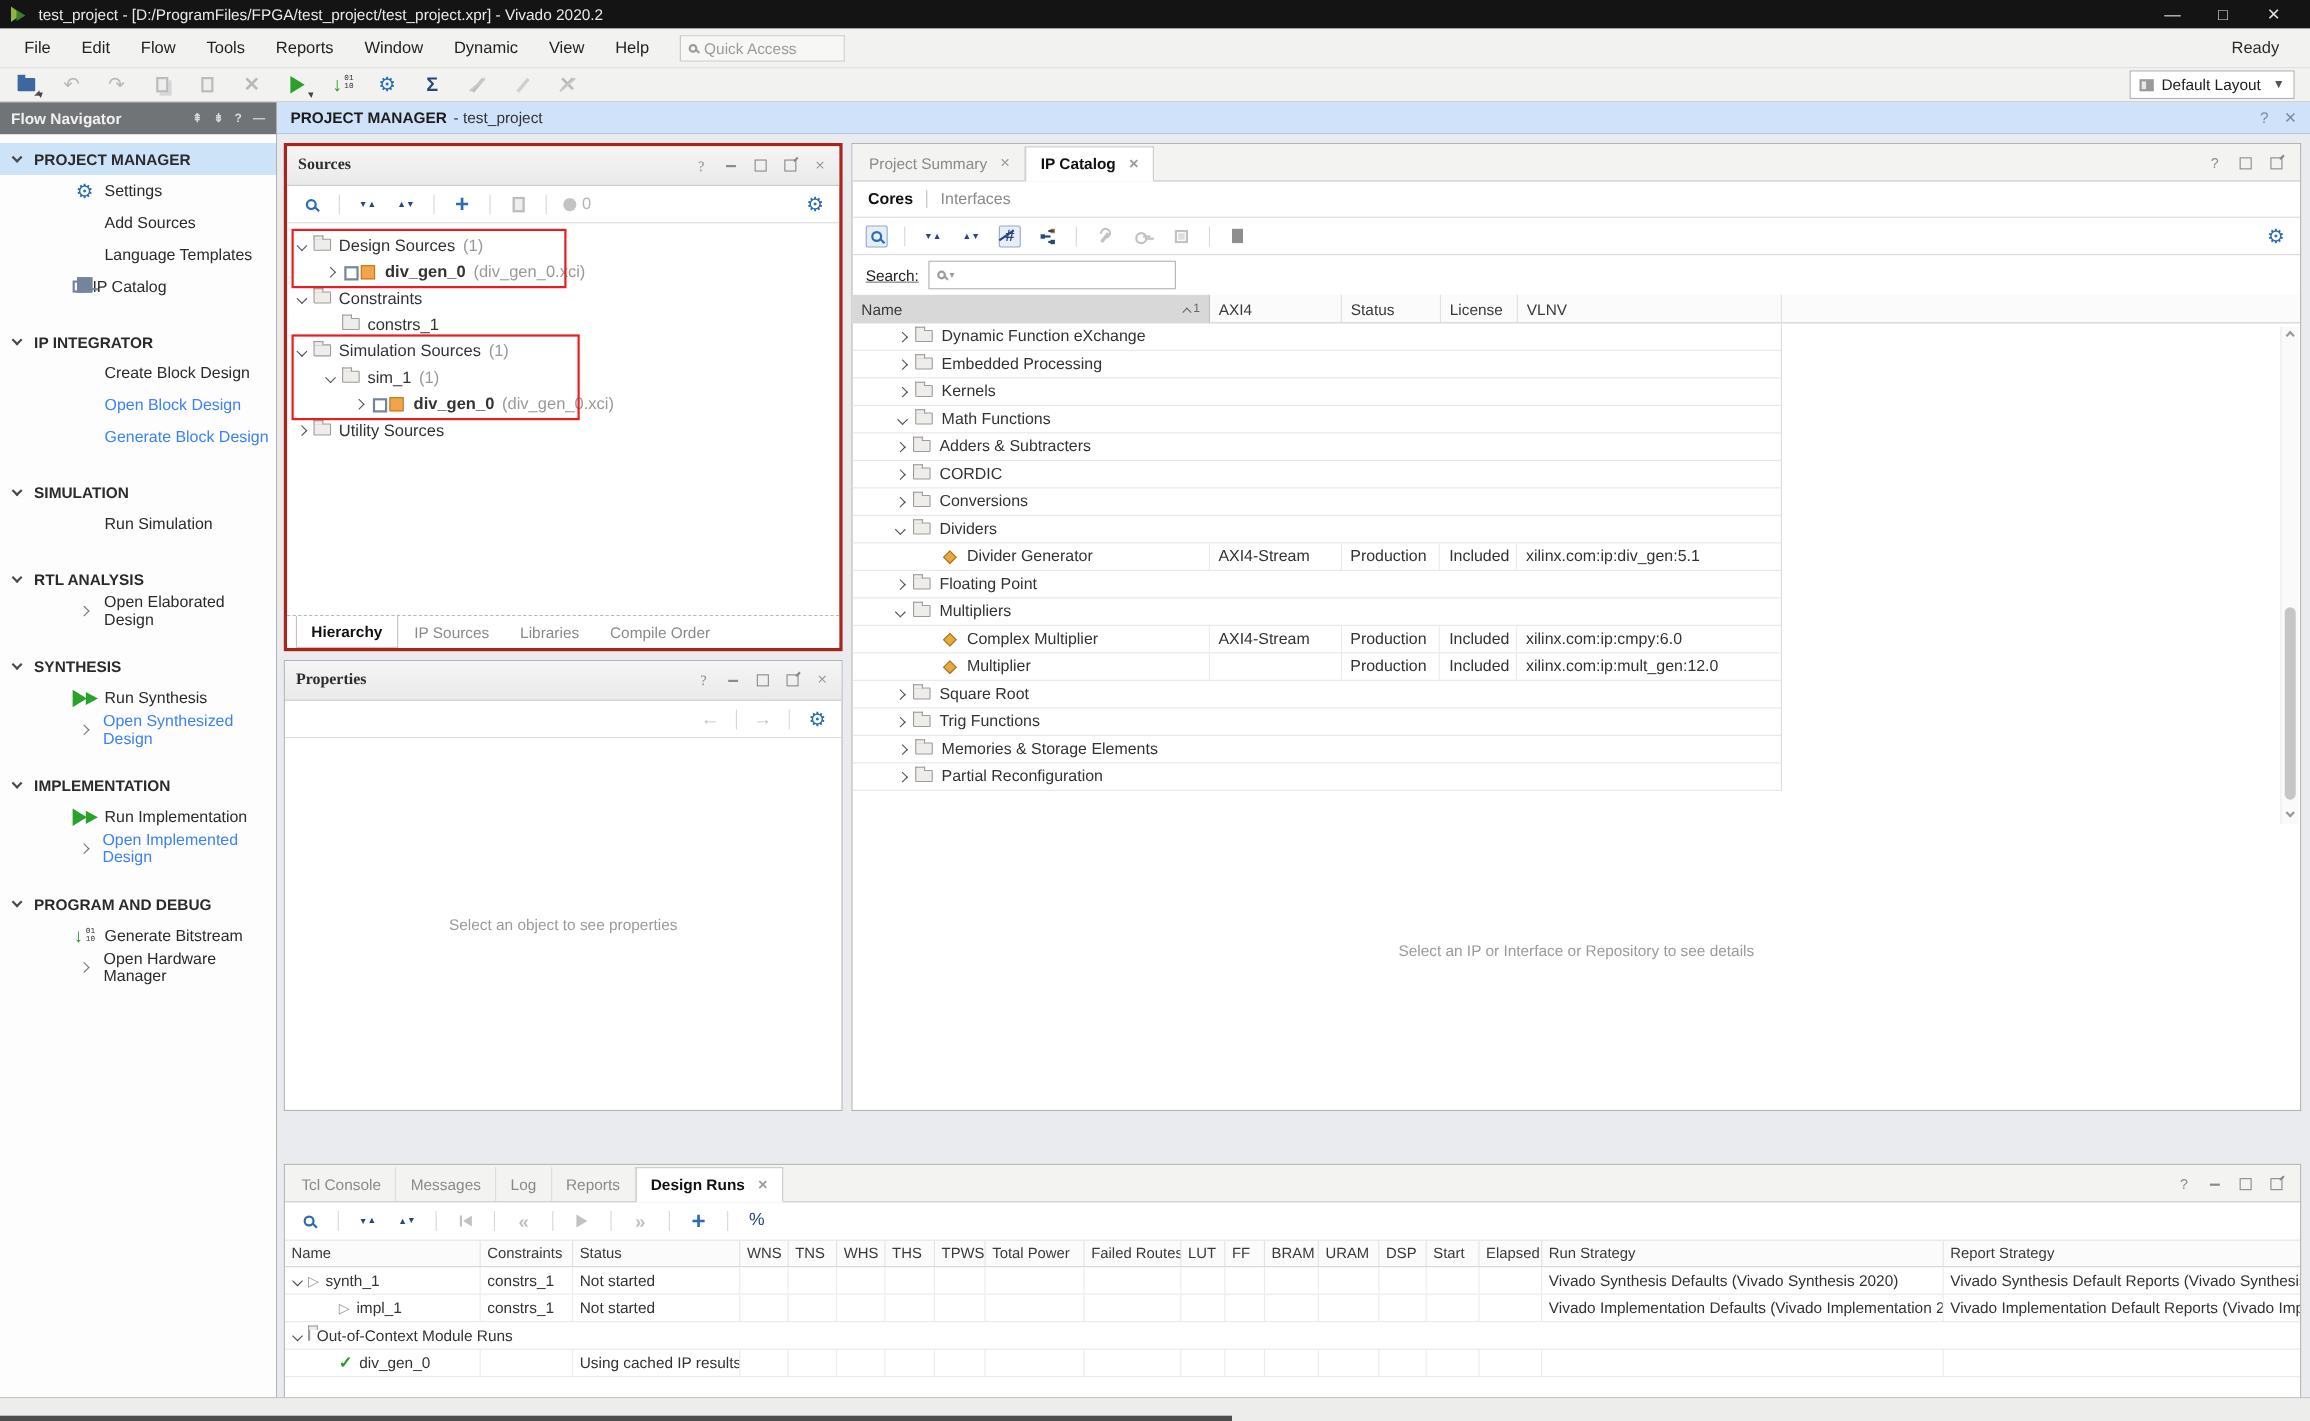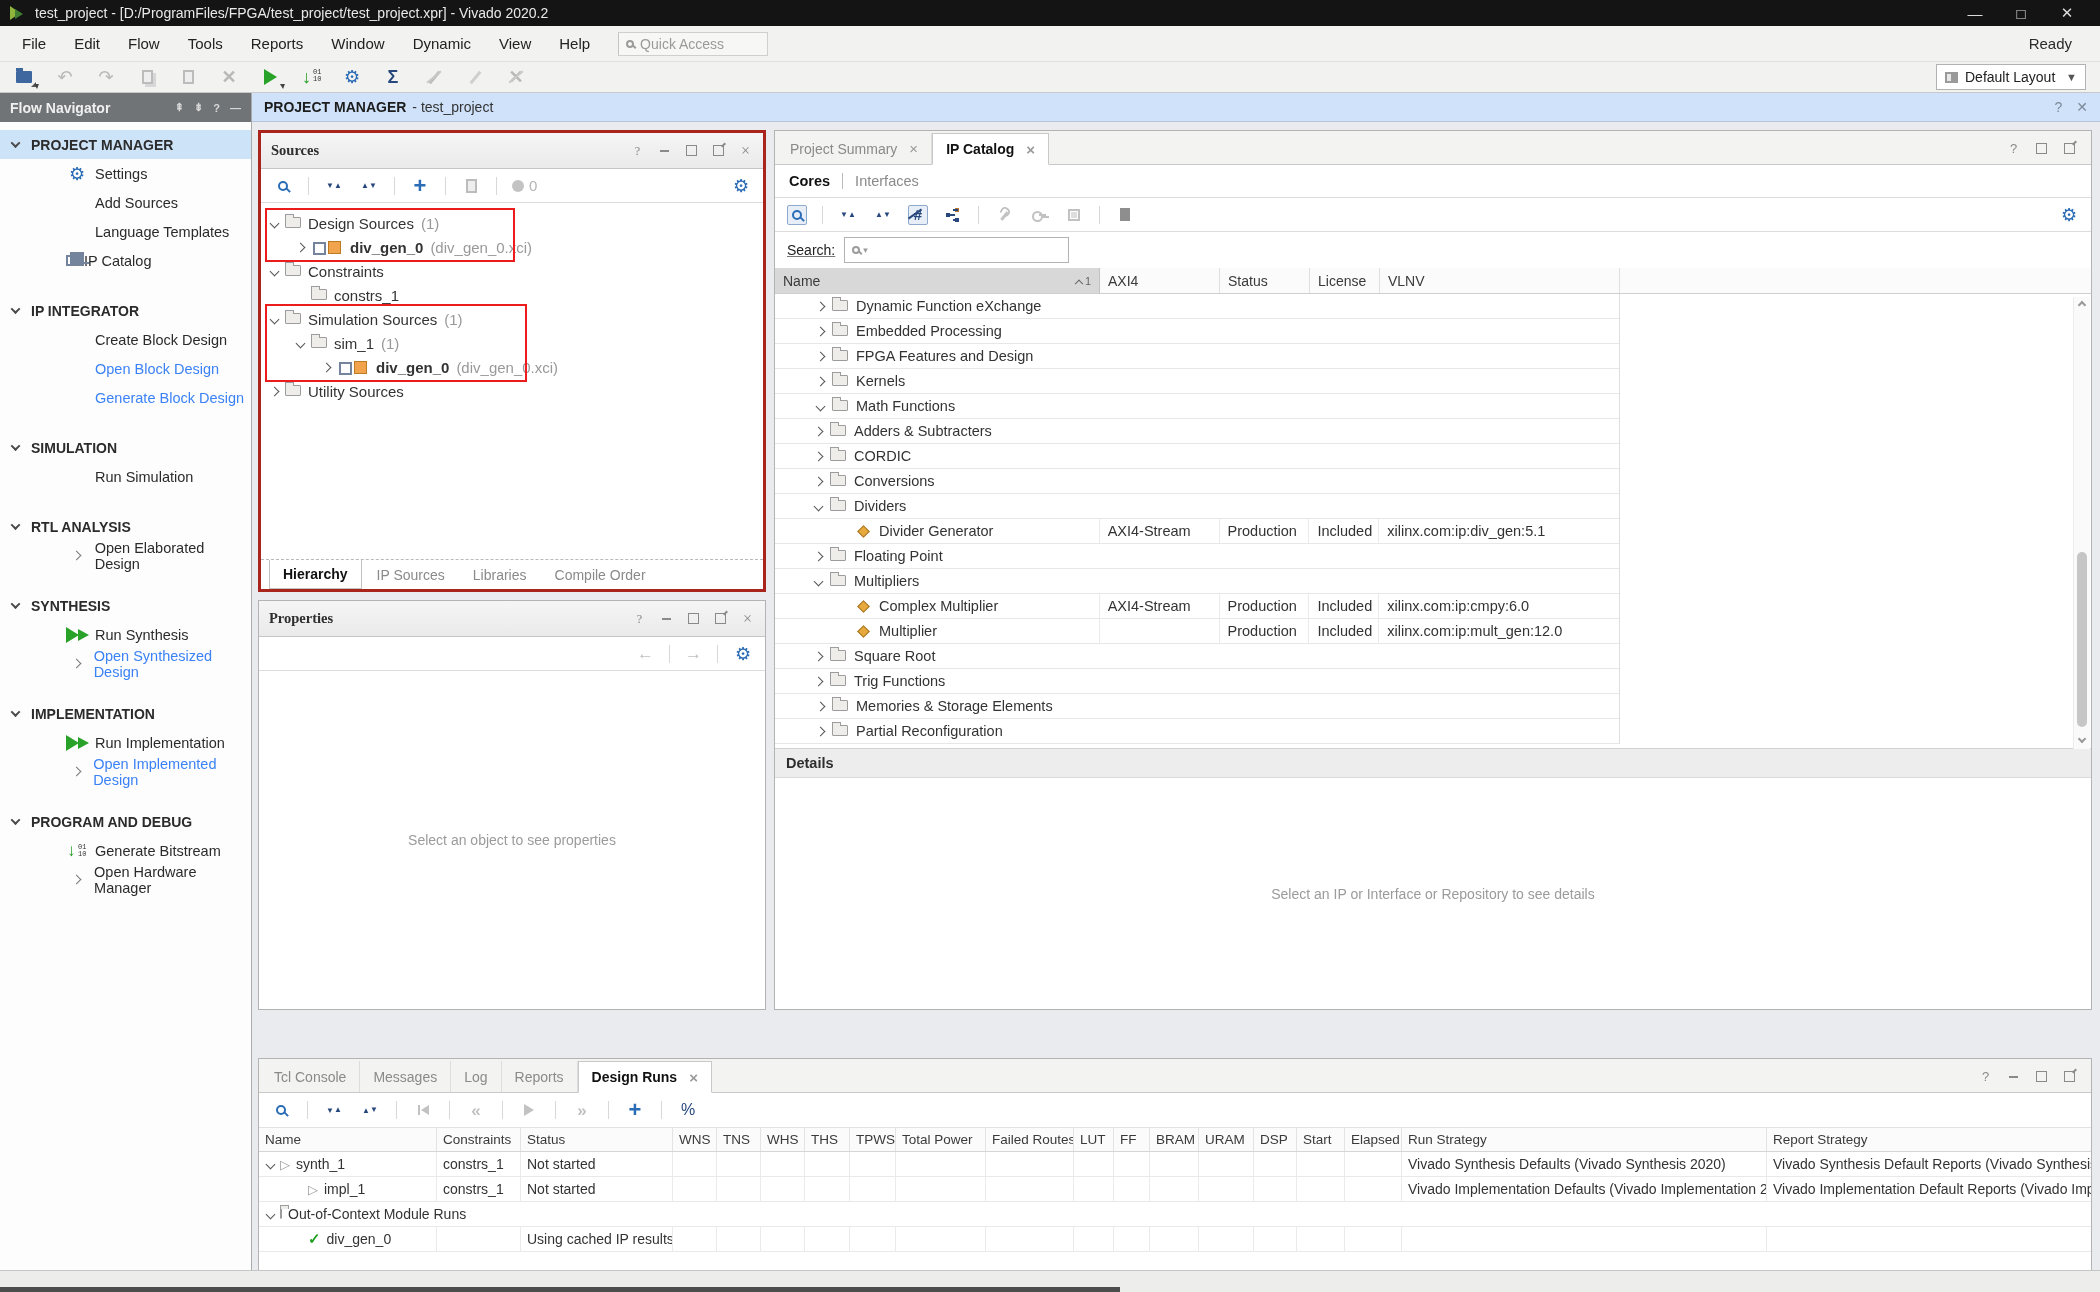--- a/index.html
+++ b/index.html
@@ -641,31 +641,20 @@
                 </div>
                 <div class="cc axi4"></div>
                 <div class="cc status"></div>
                 <div class="cc license"></div>
                 <div class="cc vlnv"></div>
               </div>
               <div class="cat-row kind-cat lvl-0">
                 <div class="cc name">
                   <span class="exp exp-r"></span>
                   <span class="ticon icon-folder"></span>
-                  <span>FPGA Features and Design</span>
-                </div>
-                <div class="cc axi4"></div>
-                <div class="cc status"></div>
-                <div class="cc license"></div>
-                <div class="cc vlnv"></div>
-              </div>
-              <div class="cat-row kind-cat lvl-0">
-                <div class="cc name">
-                  <span class="exp exp-r"></span>
-                  <span class="ticon icon-folder"></span>
                   <span>Kernels</span>
                 </div>
                 <div class="cc axi4"></div>
                 <div class="cc status"></div>
                 <div class="cc license"></div>
                 <div class="cc vlnv"></div>
               </div>
               <div class="cat-row kind-cat lvl-0">
                 <div class="cc name">
                   <span class="exp exp-d"></span>
@@ -814,21 +803,20 @@
                   <span class="exp exp-r"></span>
                   <span class="ticon icon-folder"></span>
                   <span>Partial Reconfiguration</span>
                 </div>
                 <div class="cc axi4"></div>
                 <div class="cc status"></div>
                 <div class="cc license"></div>
                 <div class="cc vlnv"></div>
               </div>
             </div>
-          <div class="details-bar">Details</div>
           <div class="details-body">Select an IP or Interface or Repository to see details</div>
           <div class="vscroll">
             <span class="chev up"></span>
             <span class="vthumb"></span>
             <span class="chev dn"></span>
           </div>
         </div>
 
         <div class="panel bottom">
           <div class="tabs">

